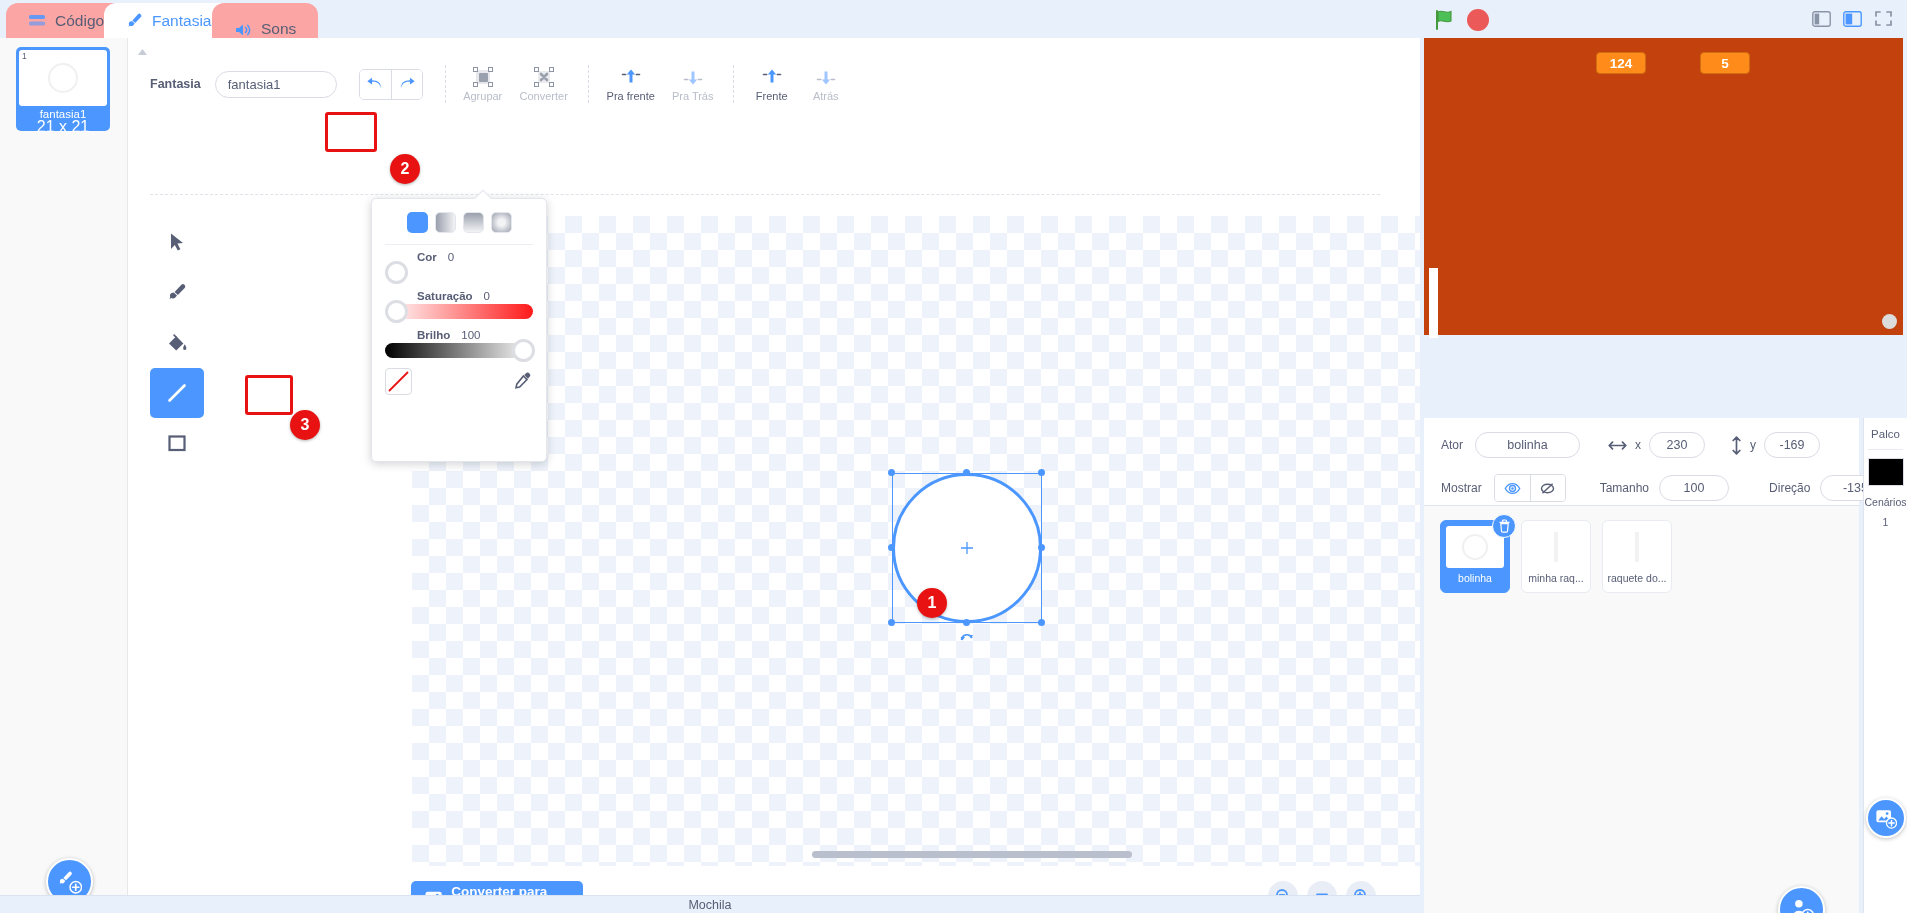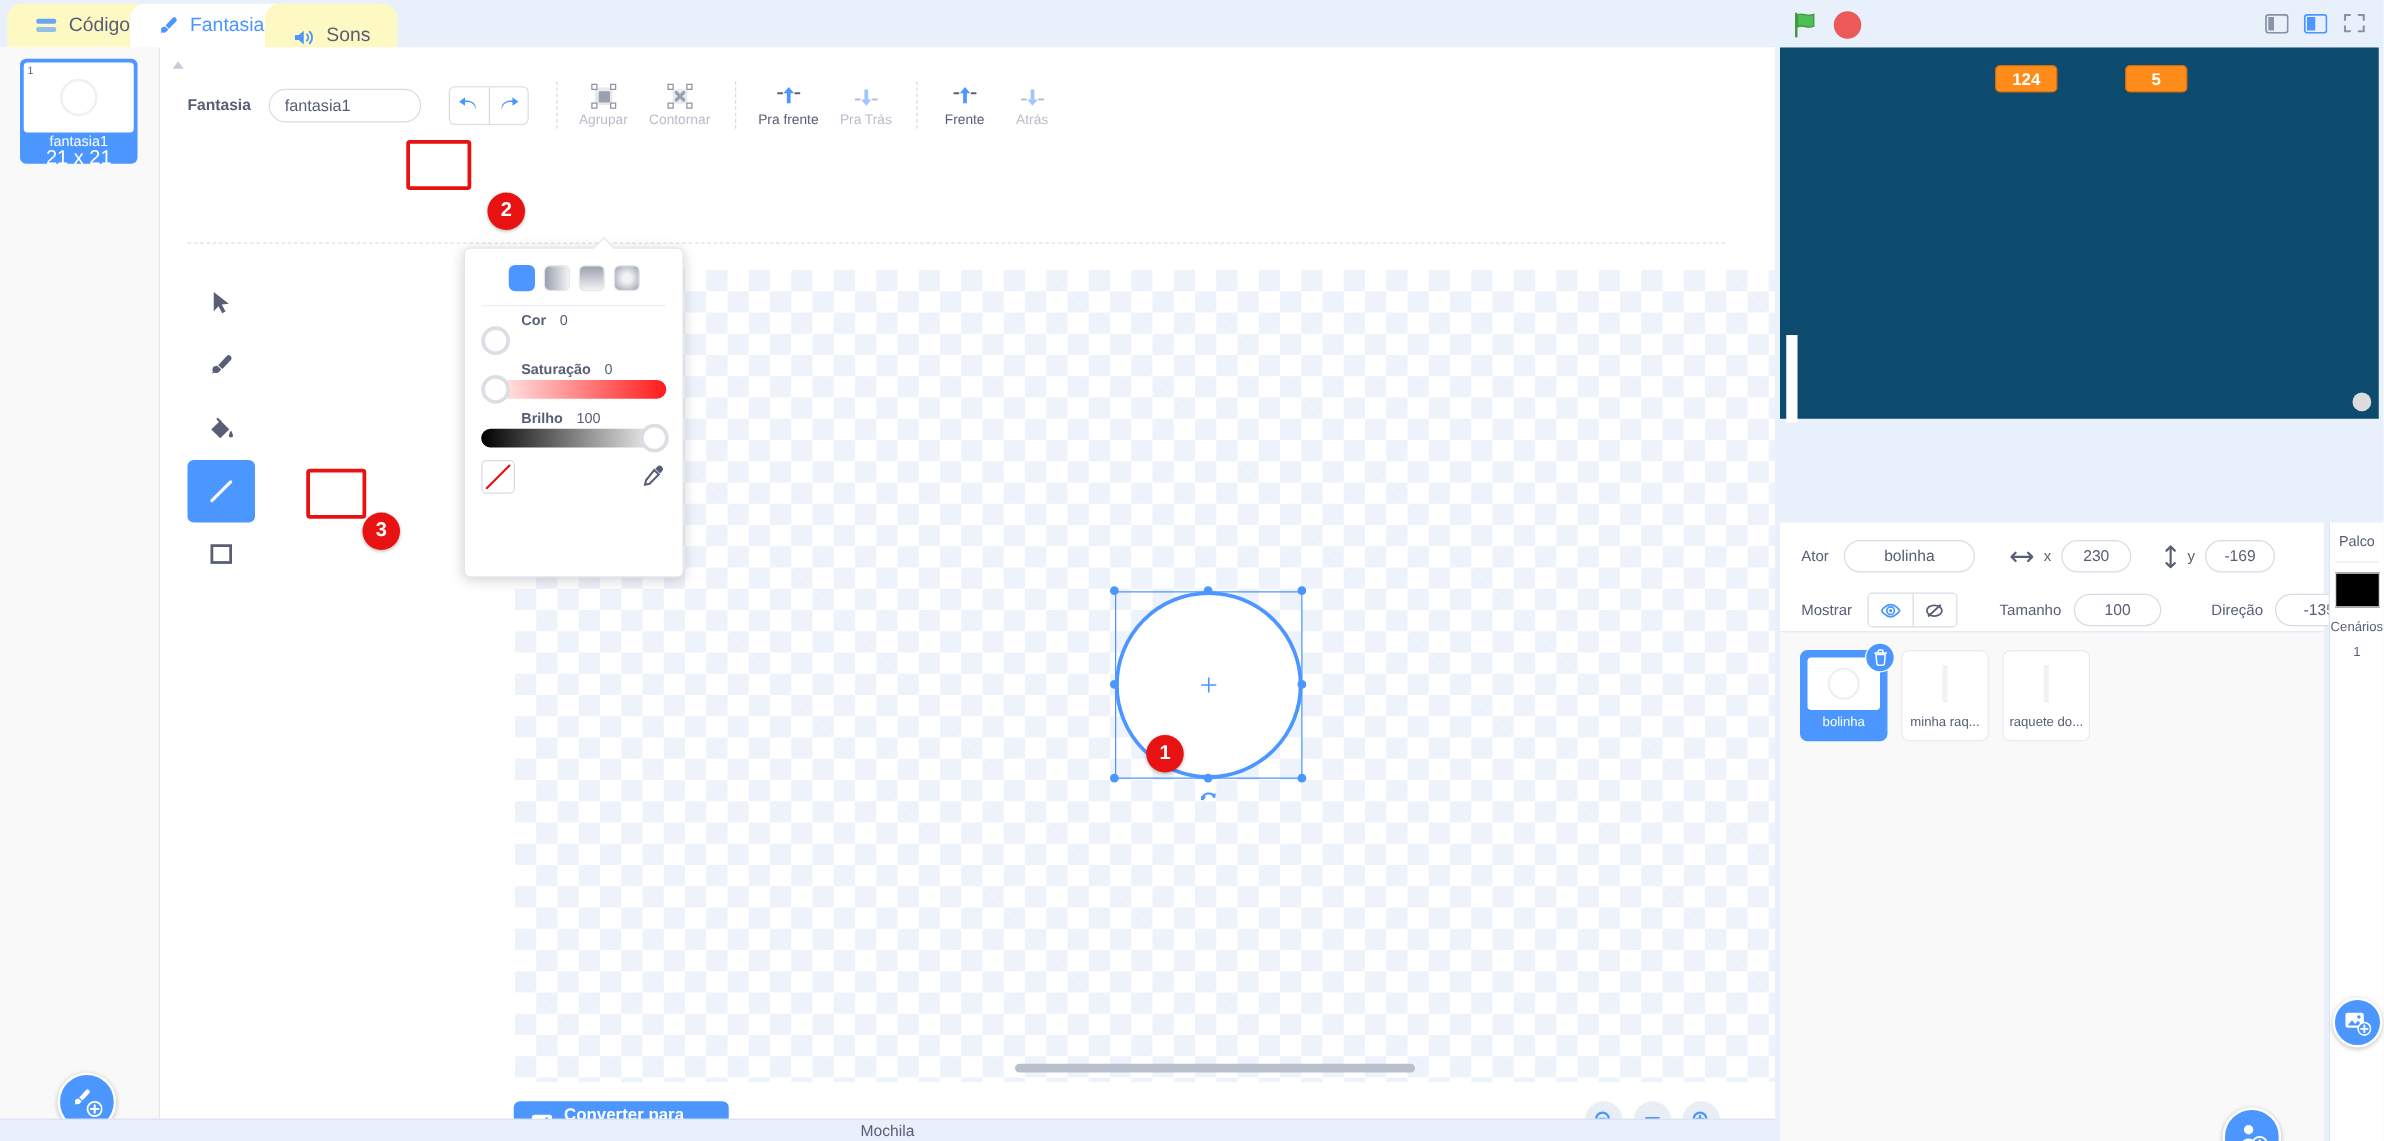--- a/index.html
+++ b/index.html
@@ -15,21 +15,21 @@
   
   #tabbar {
     position:absolute; left:0; top:0; width:1420px; height:38px;
     background:#e8f0fc;
   }
   .tab {
     position:absolute; top:3px; height:35px;
     border-radius:12px 12px 0 0;
     display:flex; align-items:center; gap:8px;
     padding:0 22px;
-    background:#fef9c3;
+    background:#fca5a5;
     color:#575e75;
     font-size:15.5px;
     cursor:pointer;
   }
   .tab.active { background:#ffffff; color:#4c97ff; }
   .tab-ico { display:flex; align-items:center; }
 
   
   #costume-col {
     position:absolute; left:0; top:38px; width:128px; height:875px;
@@ -267,21 +267,21 @@
     position:absolute; left:47px; top:9px; width:22px; height:22px;
     border-radius:50%; background:#ec5959; cursor:pointer;
   }
   #layout-ctrls {
     position:absolute; right:12px; top:7px; display:flex; gap:8px;
   }
   .layout-btn { width:23px; height:23px; display:flex; align-items:center; justify-content:center; cursor:pointer; }
 
   #stage {
     position:absolute; left:4px; top:38px; width:479px; height:297px;
-    background:#0c4a6e;
+    background:#c2410c;
     padding-left:44px;
   }
   .score-badge {
     position:absolute; height:22px; min-width:50px;
     background:#ff8c1a; border:1px solid #cf6d10; border-radius:4px;
     color:#fff; font-size:13.5px; font-weight:bold;
     display:flex; align-items:center; justify-content:center;
   }
   #paddle-left {
     position:absolute; left:5px; top:230px; width:9px; height:70px; background:#fff;
@@ -471,21 +471,21 @@
       <svg width="22" height="22" viewBox="0 0 22 22">
         <rect x="5" y="5" width="12" height="12" fill="#b8bdc9" opacity=".3"></rect>
         <path d="M8 8l6 6M14 8l-6 6" stroke="#9aa0ad" stroke-width="2.6" stroke-linecap="round"></path>
         <g fill="#fff" stroke="#8e94a3" stroke-width="1">
           <rect x="1.5" y="1.5" width="4" height="4"></rect>
             <rect x="16.5" y="1.5" width="4" height="4"></rect>
           <rect x="1.5" y="16.5" width="4" height="4"></rect>
             <rect x="16.5" y="16.5" width="4" height="4"></rect>
         </g>
       </svg>
-      <span class="cap">Contornar</span>
+      <span class="cap">Converter</span>
     </div>
 
     <div class="vdiv"></div>
 
     <div class="tool-btn" style="width:64px;">
       <svg width="22" height="22" viewBox="0 0 22 22">
         <path d="M11 3.5l4.2 5h-2.7v8h-3v-8H6.8z" fill="#4c97ff"></path>
         <path d="M2.5 8.5h3.2M16.3 8.5h3.2" stroke="#575e75" stroke-width="1.6" stroke-linecap="round"></path>
       </svg>
       <span class="cap">Pra frente</span>

